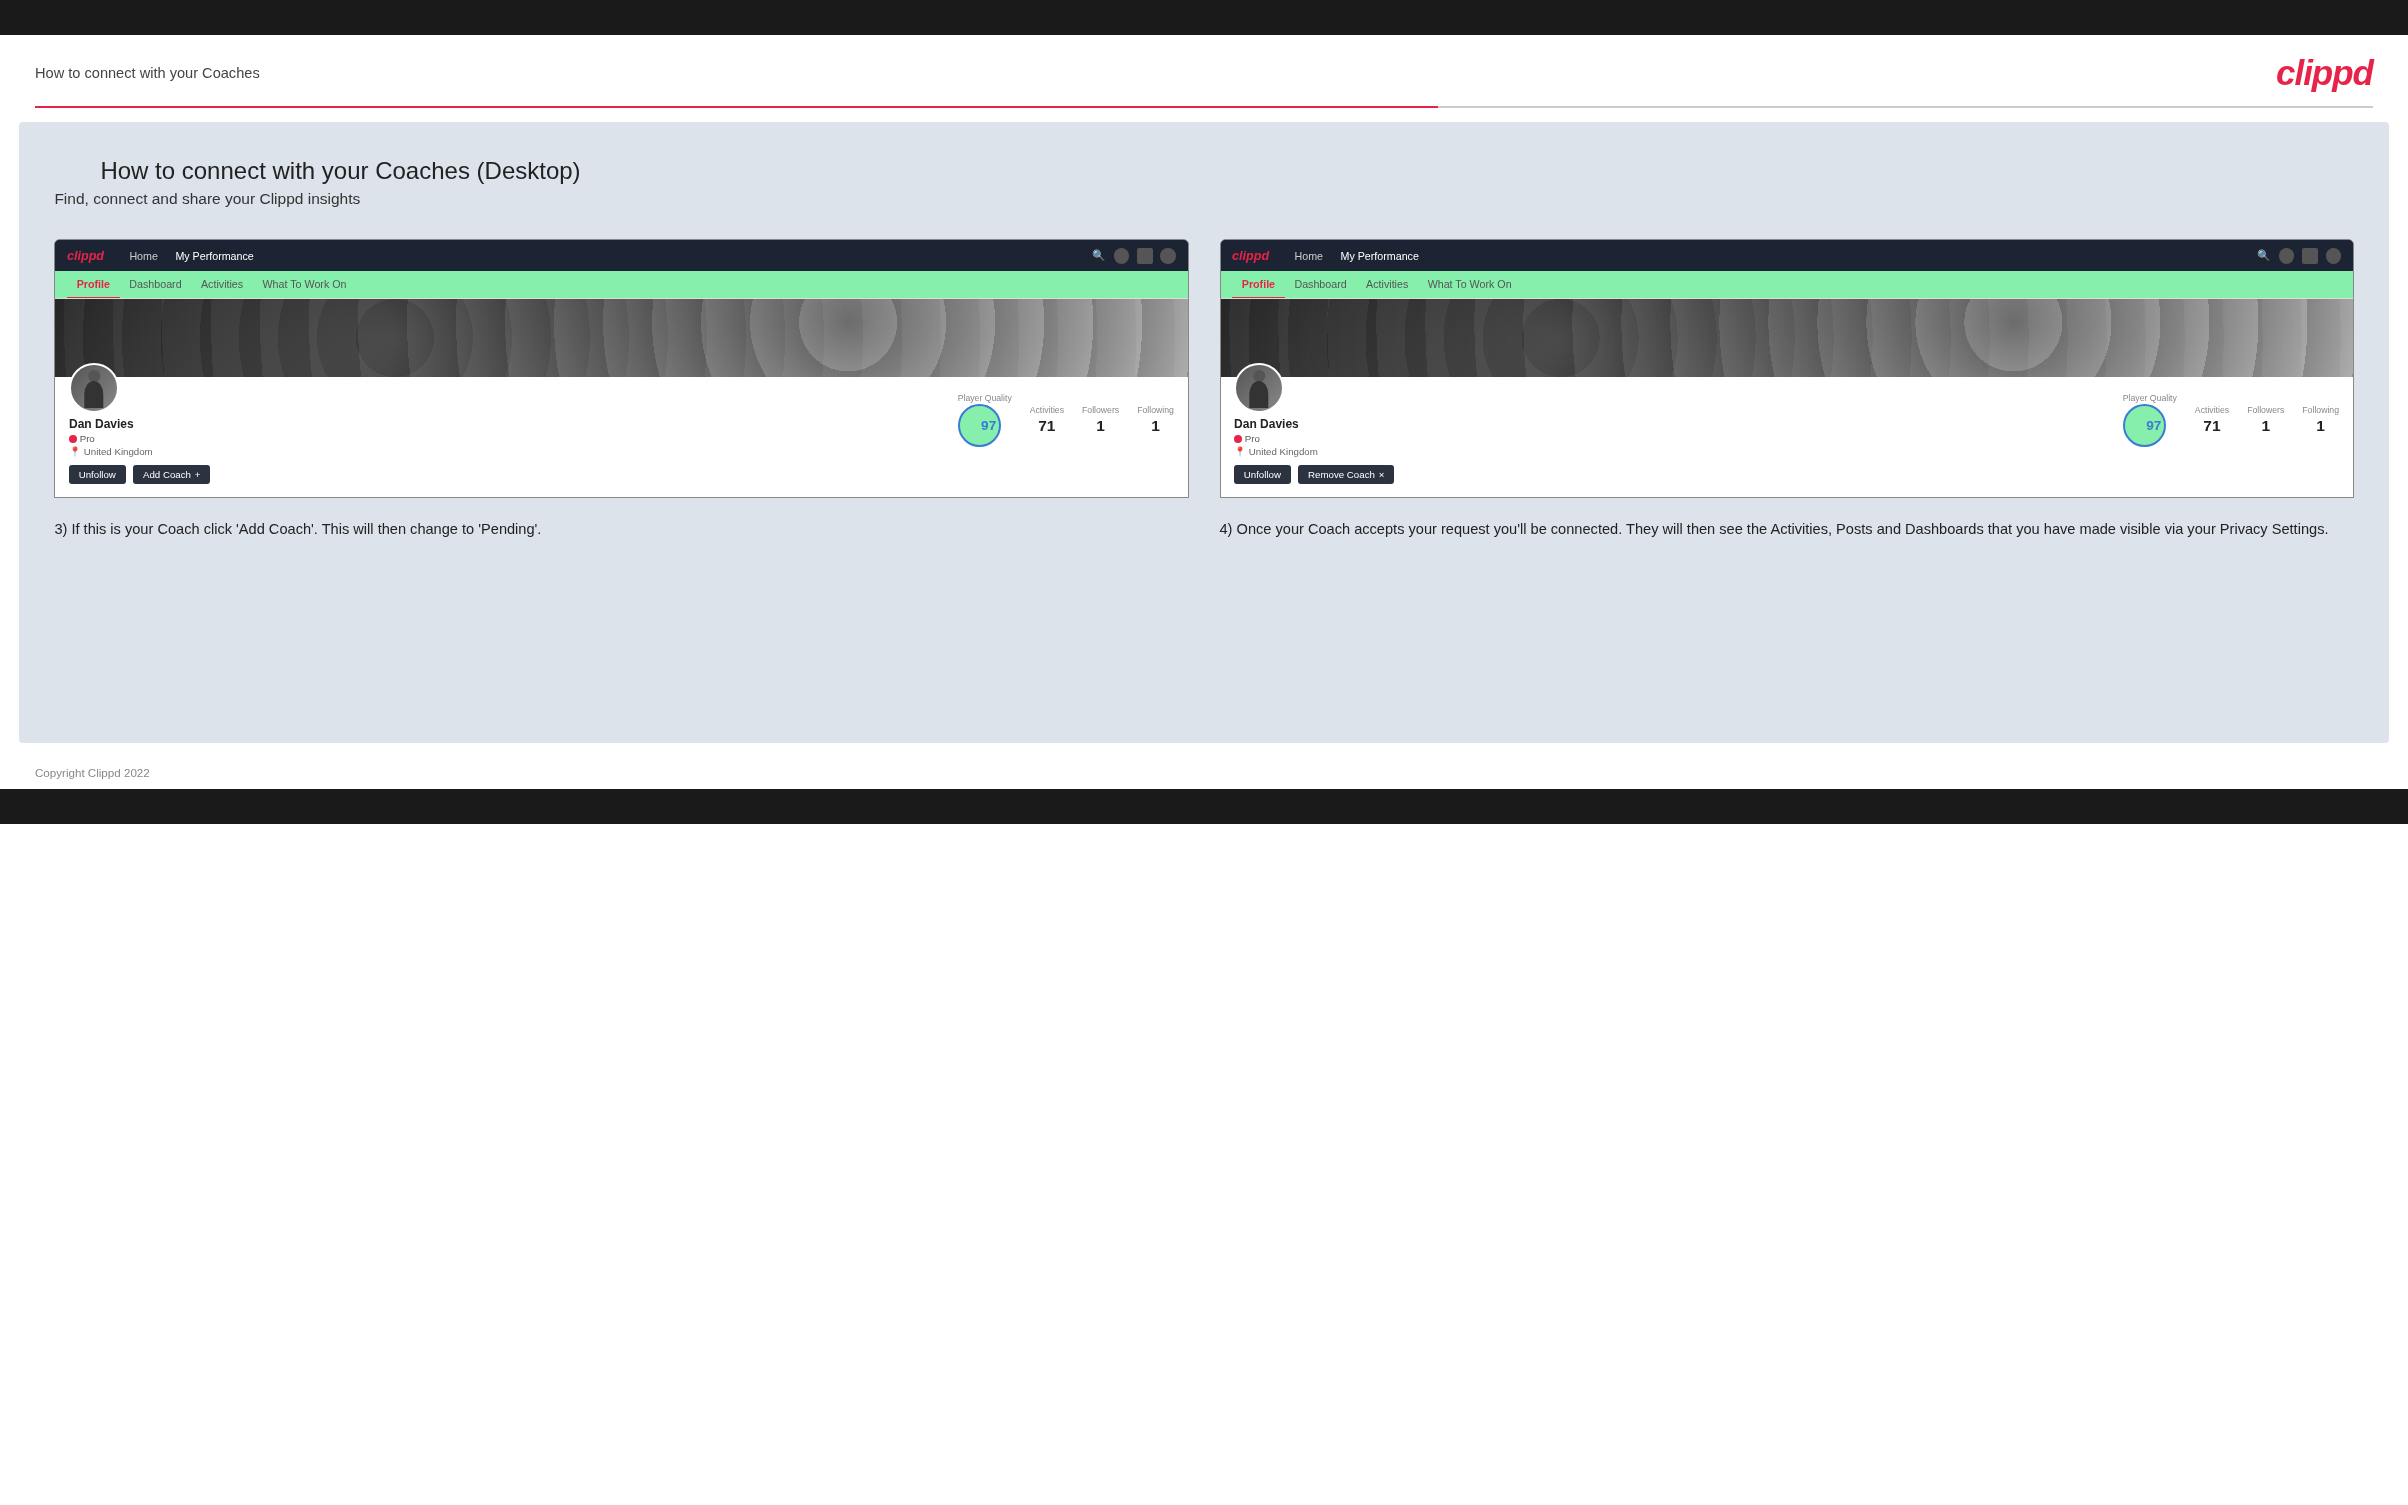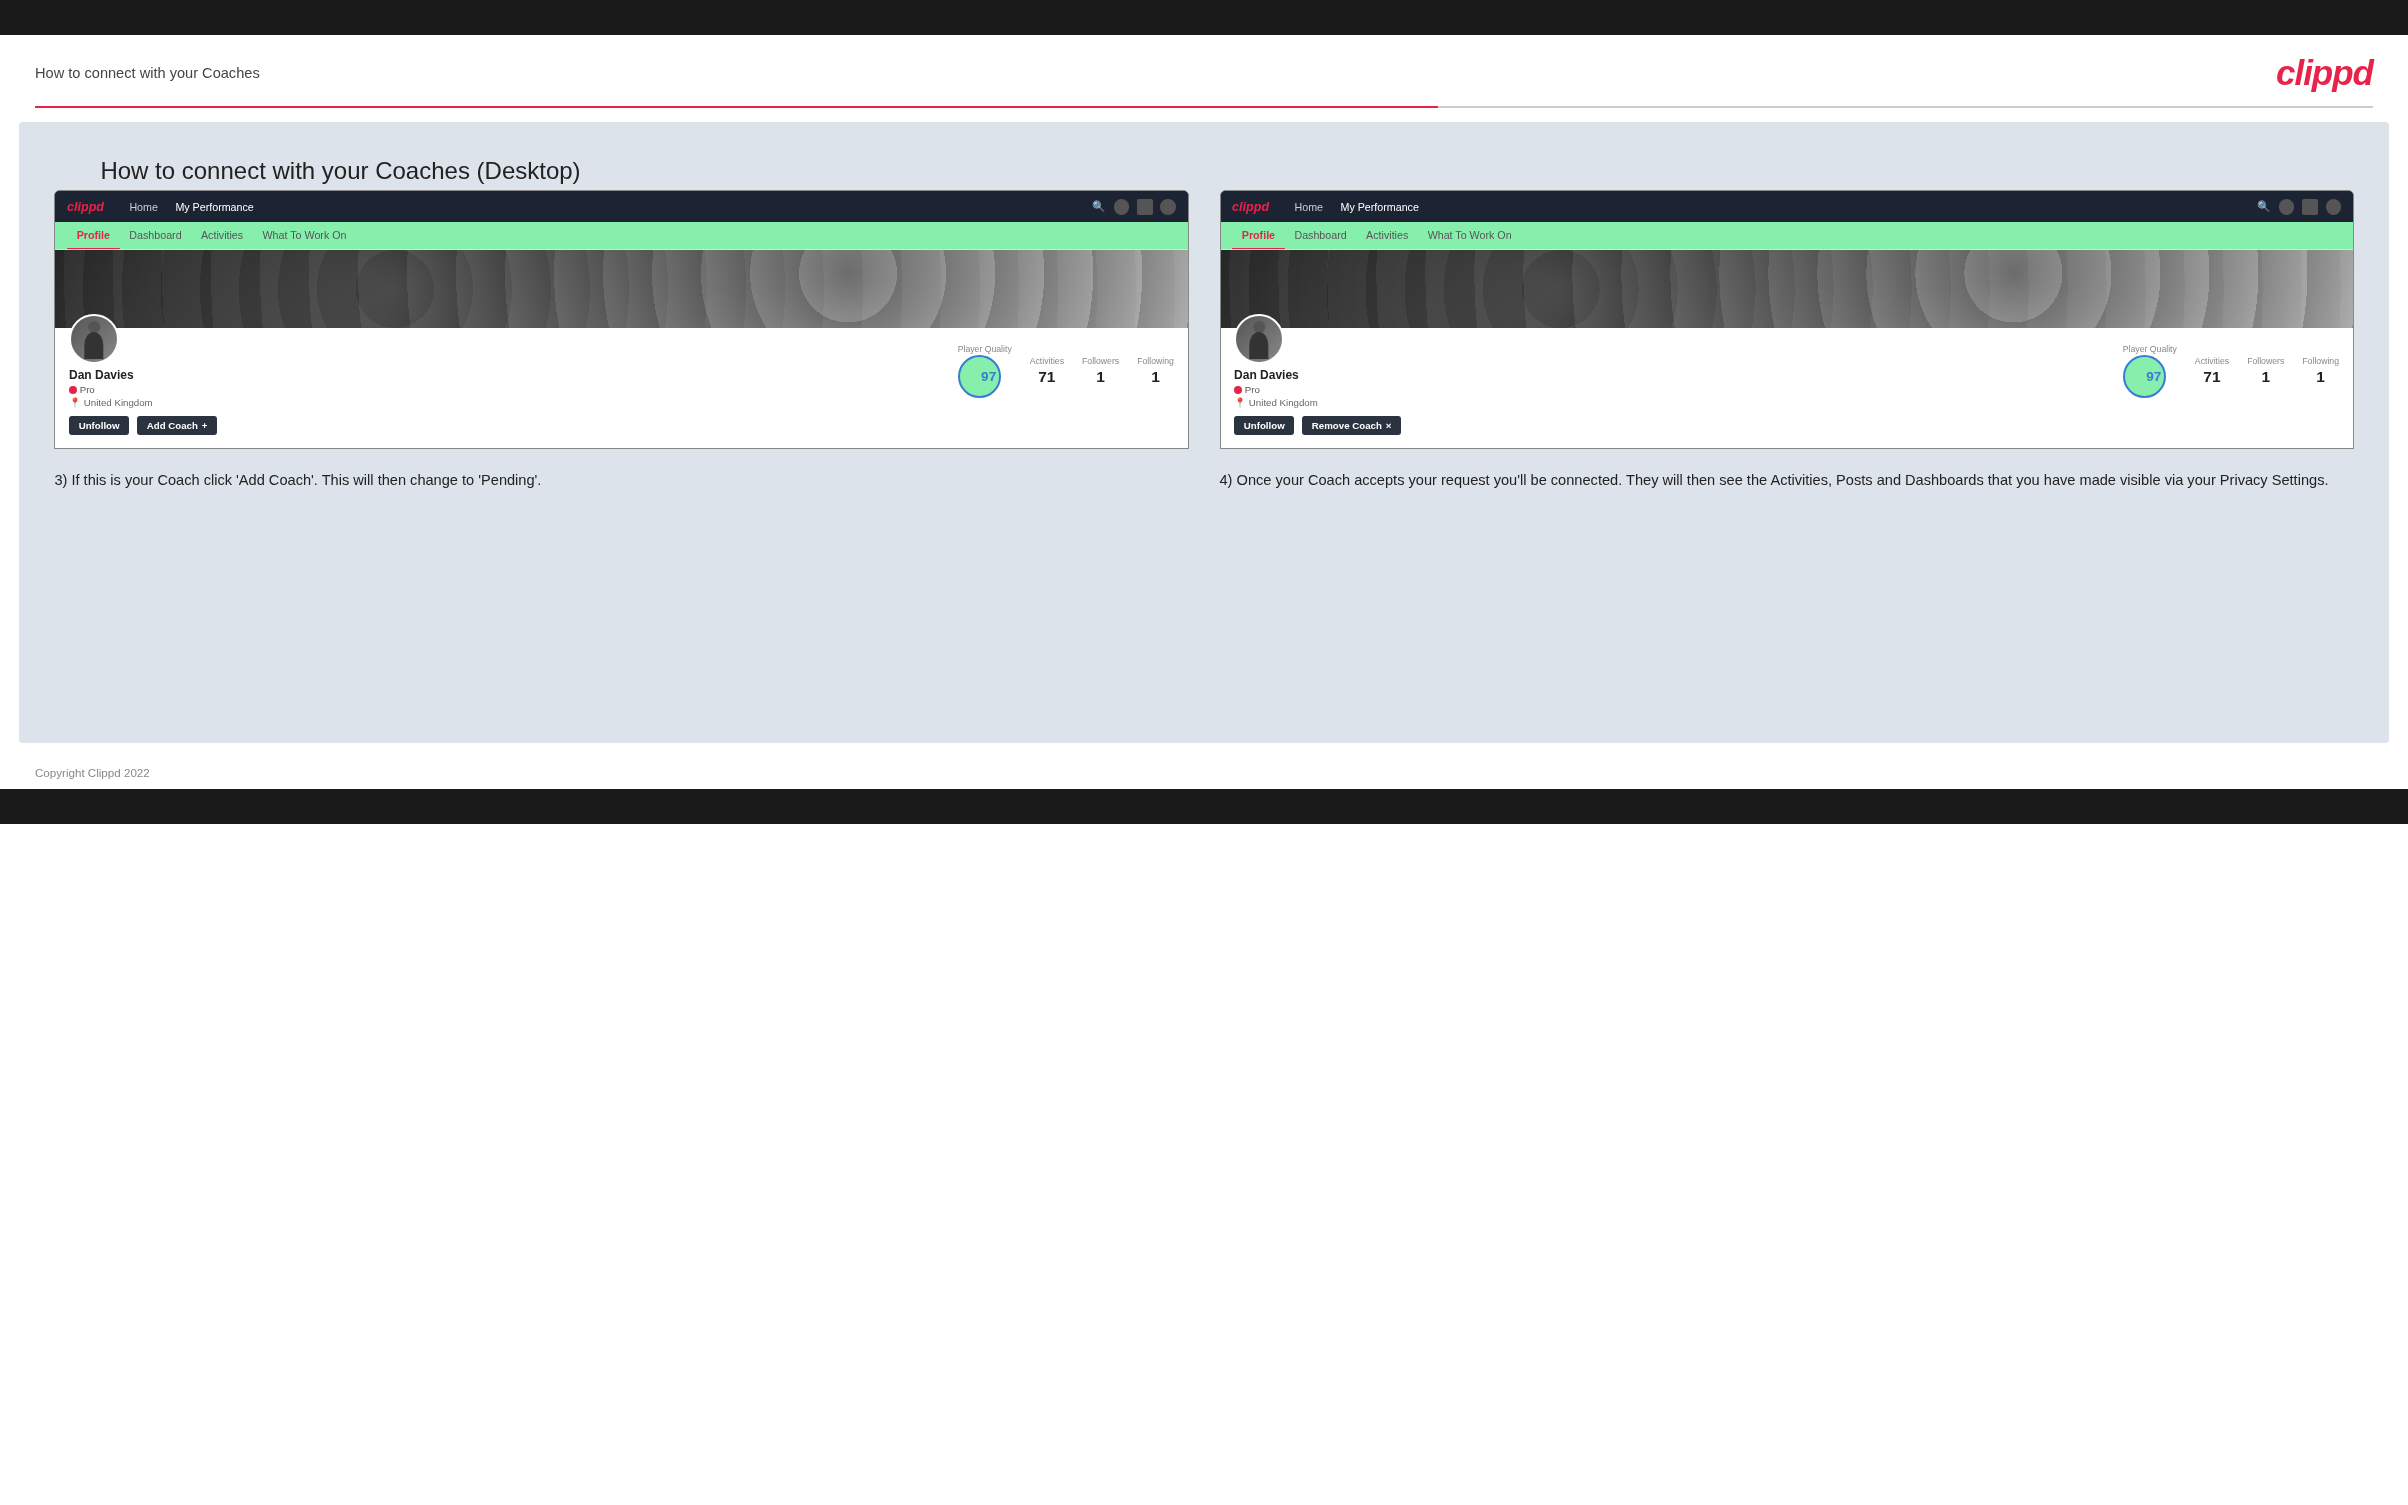--- a/index.html
+++ b/index.html
@@ -266,21 +266,21 @@
 
     .mock-buttons {
       display: flex;
       gap: 7.8px;
       margin-top: 7.8px;
     }
     .mock-btn {
       font-size: 9.7px;
       padding: 3.9px 9.7px;
       border-radius: 2.9px;
-      font-weight: 700;
+      font-weight: 400;
       cursor: pointer;
       border: none;
     }
     .mock-btn-dark {
       background: #2c3340;
       color: #fff;
     }
     .mock-btn-outline {
       background: #2c3340;
       color: #fff;
@@ -335,20 +335,21 @@
 
 <div class="page-header">
   <span class="page-title">How to connect with your Coaches</span>
   <span class="clippd-logo">clippd</span>
 </div>
 
 <div class="header-divider"></div>
 
 <div class="main-content">
   <div class="section-title">How to connect with your Coaches (Desktop)</div>
+  <div class="section-subtitle">Find, connect and share your Clippd insights</div>
 
   <div class="two-col">
 
     <div class="col">
 
       <div class="mock-browser">
 
         <div class="mock-nav">
           <span class="mock-logo">clippd</span>
           <span class="mock-nav-item">Home</span>

